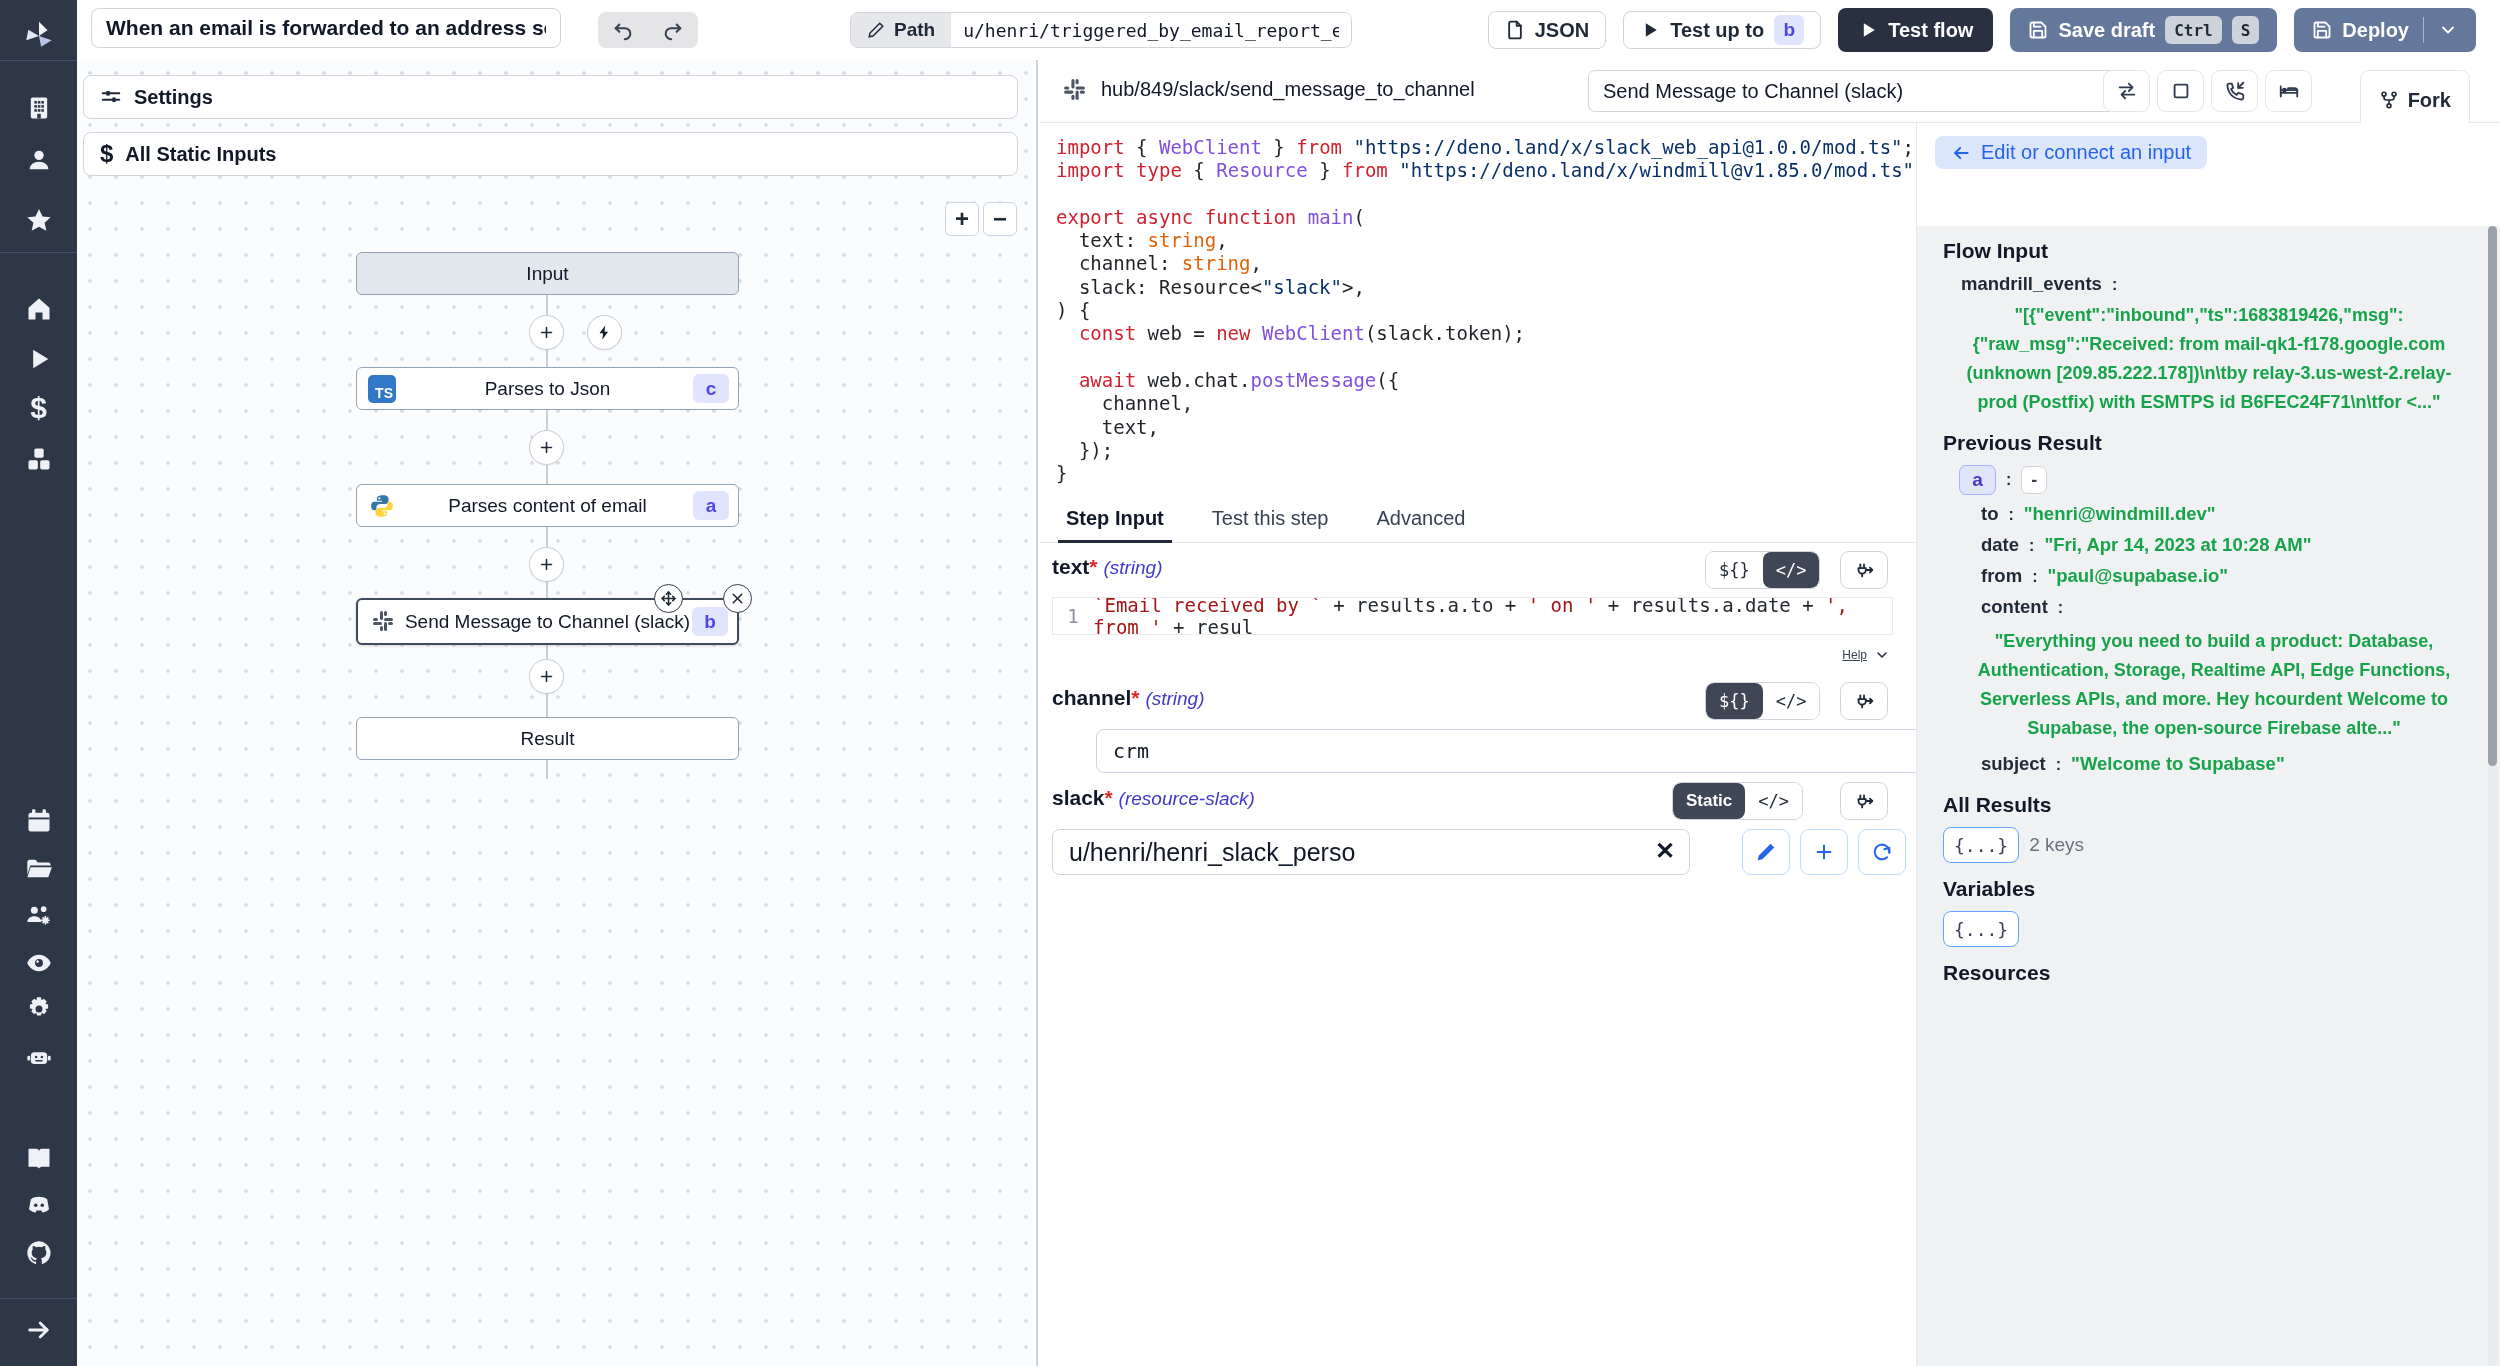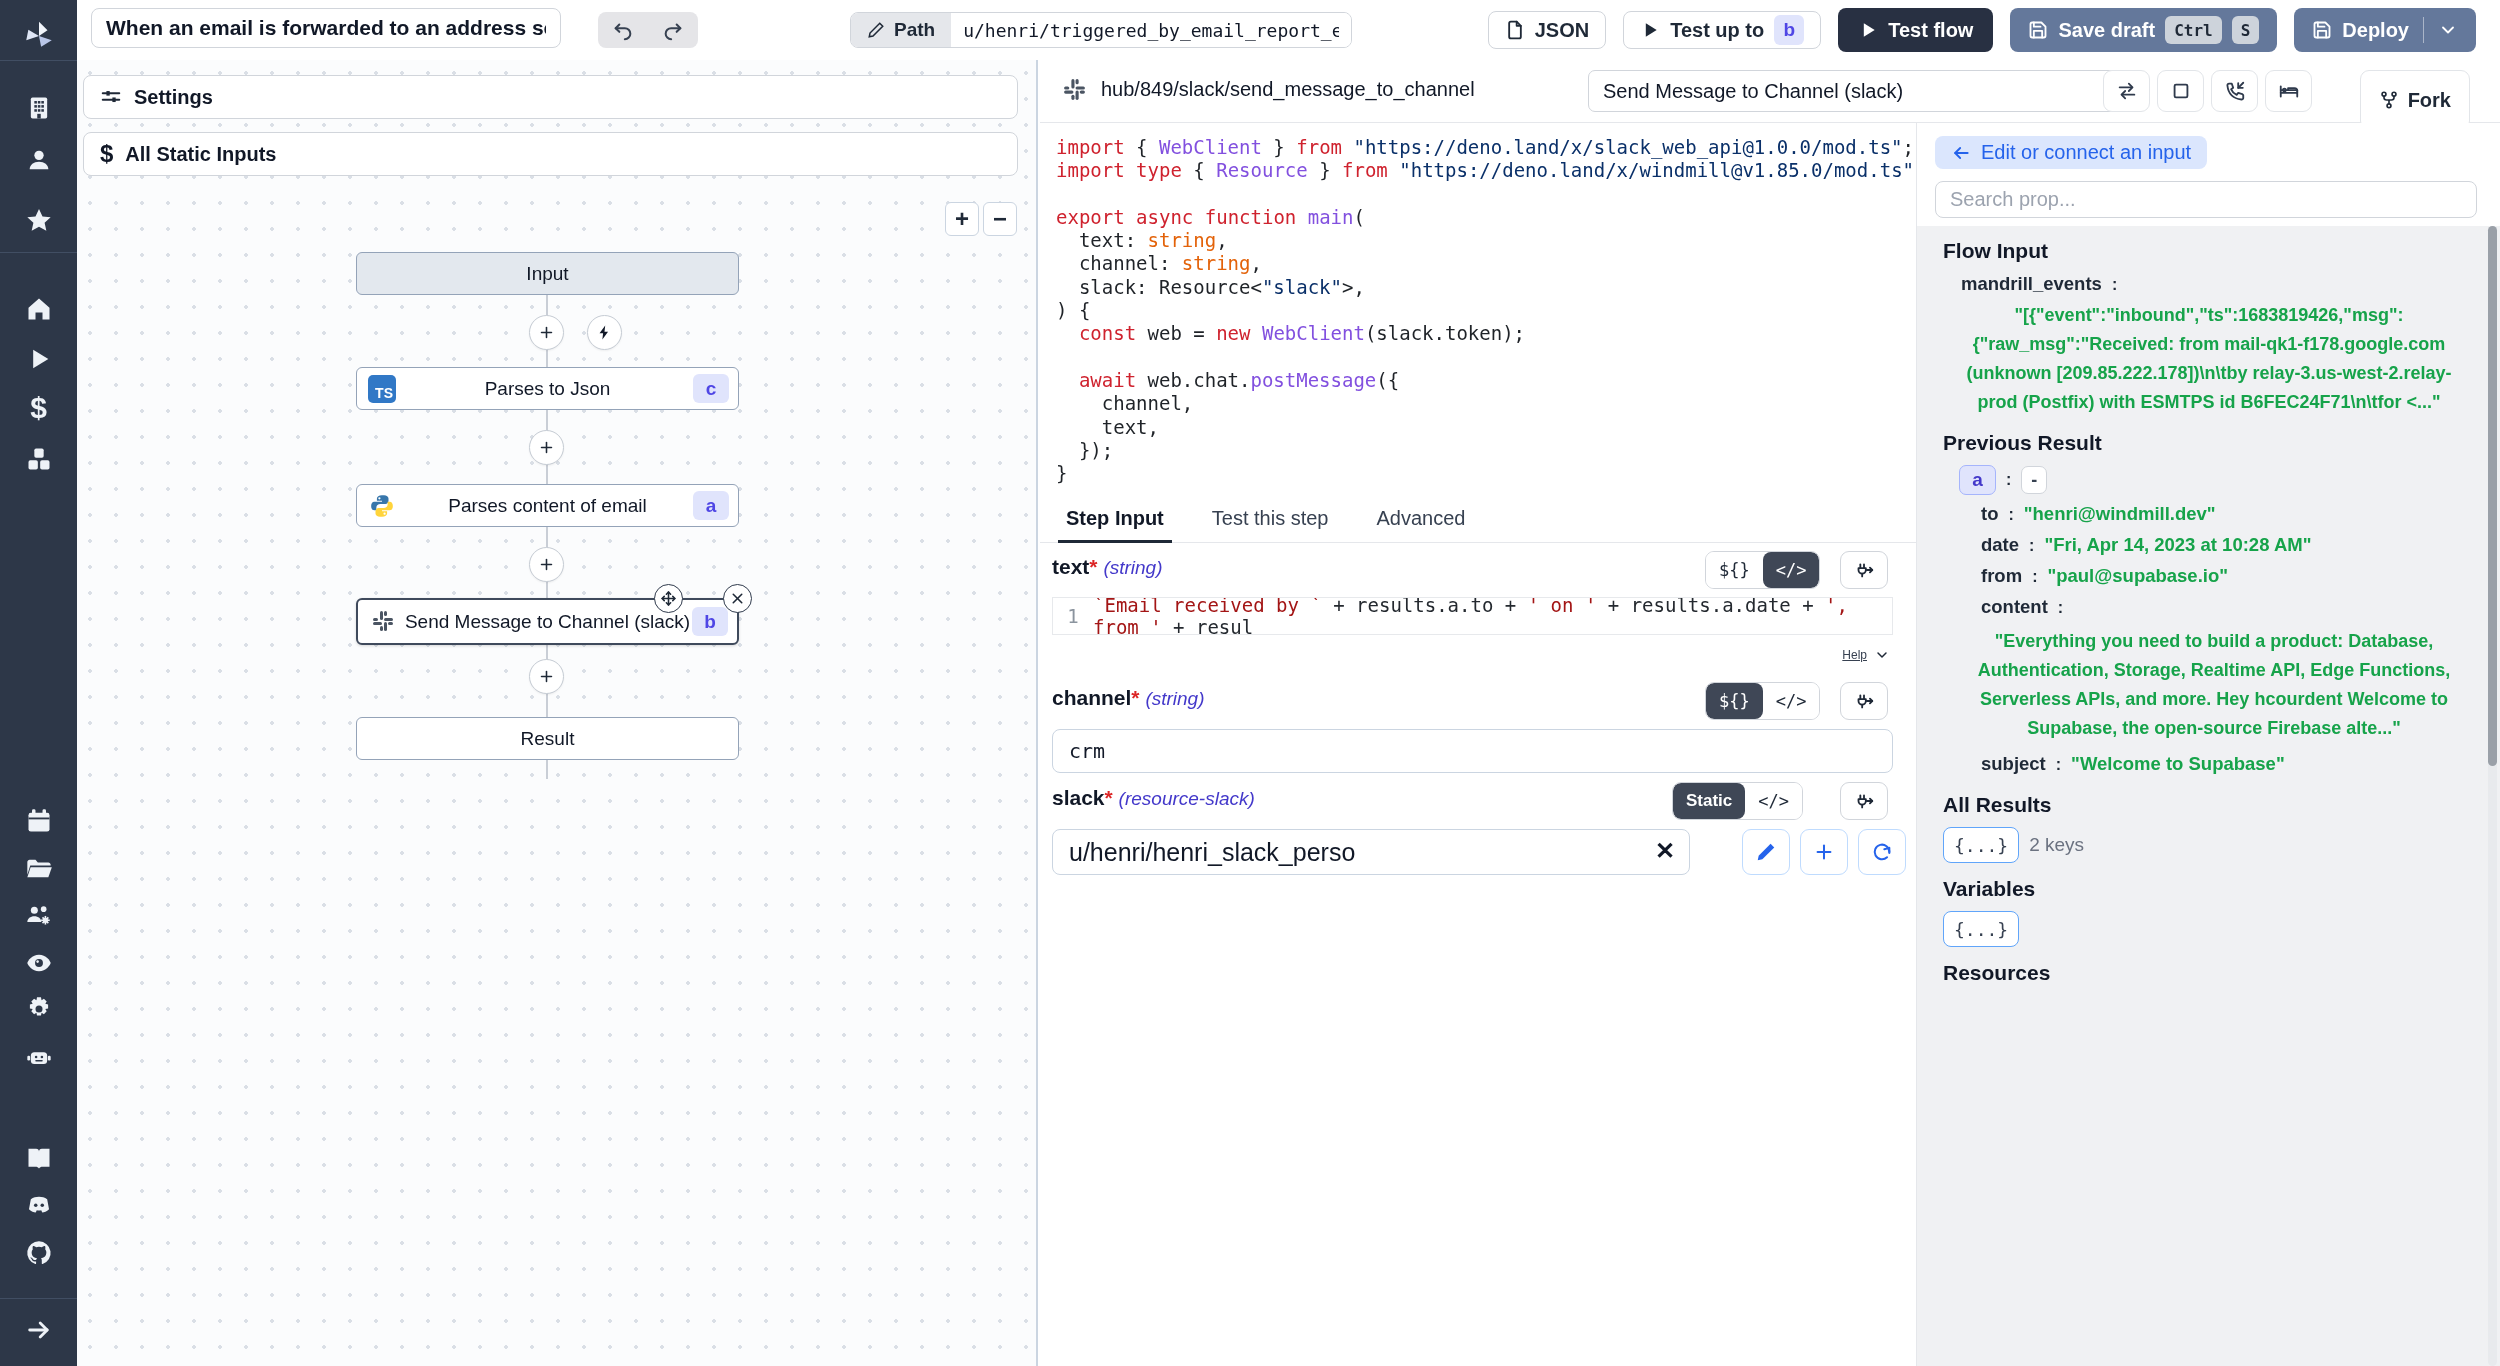--- a/index.html
+++ b/index.html
@@ -594,21 +594,21 @@
       <div class="plug-btn" style="left:800px;top:559px">
         <svg viewBox="0 0 24 24">
             <path d="M8 6v4"></path>
             <path d="M12 6v4"></path>
             <path d="M6 10h8v2a4 4 0 0 1-4 4 4 4 0 0 1-4-4Z"></path>
             <path d="M10 16v3"></path>
             <line x1="15" y1="12" x2="21" y2="12"></line>
             <polyline points="18.5,9.5 21,12 18.5,14.5"></polyline>
           </svg>
       </div>
-      <input class="text-input in-mono" style="top: 606px; height: 44px;" value="crm">
+      <input class="text-input in-mono" style="top: 606px; height: 44px; margin-left: 44px;" value="crm">
 
       <div class="fld-label" style="top:663px">
         <b>slack</b><span class="req">*</span>
         <span class="ftype">(resource-slack)</span>
       </div>
       <div class="seg-group" style="left:632px;top:659px">
         <span class="seg on" style="font-family:'Liberation Sans',sans-serif;font-weight:700;">Static</span>
         <span class="seg">&lt;/&gt;</span>
       </div>
       <div class="plug-btn" style="left:800px;top:659px">
@@ -643,21 +643,20 @@
     </div>
 
     <div class="right-col">
       <div class="back-btn">
         <svg viewBox="0 0 24 24">
             <line x1="20" y1="12" x2="5" y2="12"></line>
             <polyline points="11,6 5,12 11,18"></polyline>
           </svg>
         <span>Edit or connect an input</span>
       </div>
-      <input class="search-input" placeholder="Search prop..." style="">
       <div class="prop-panel">
         <div class="pp-title">Flow Input</div>
         <div class="pp-key-row">
           <span class="pp-key">mandrill_events</span>
           <span class="pp-colon">:</span>
         </div>
         <div class="green-block" style="padding:0 4px">"[{"event":"inbound","ts":1683819426,"msg":{"raw_msg":"Received: from mail-qk1-f178.google.com (unknown [209.85.222.178])\n\tby relay-3.us-west-2.relay-prod (Postfix) with ESMTPS id B6FEC24F71\n\tfor &lt;..."</div>
 
         <div class="pp-title">Previous Result</div>
         <div class="root-row">

